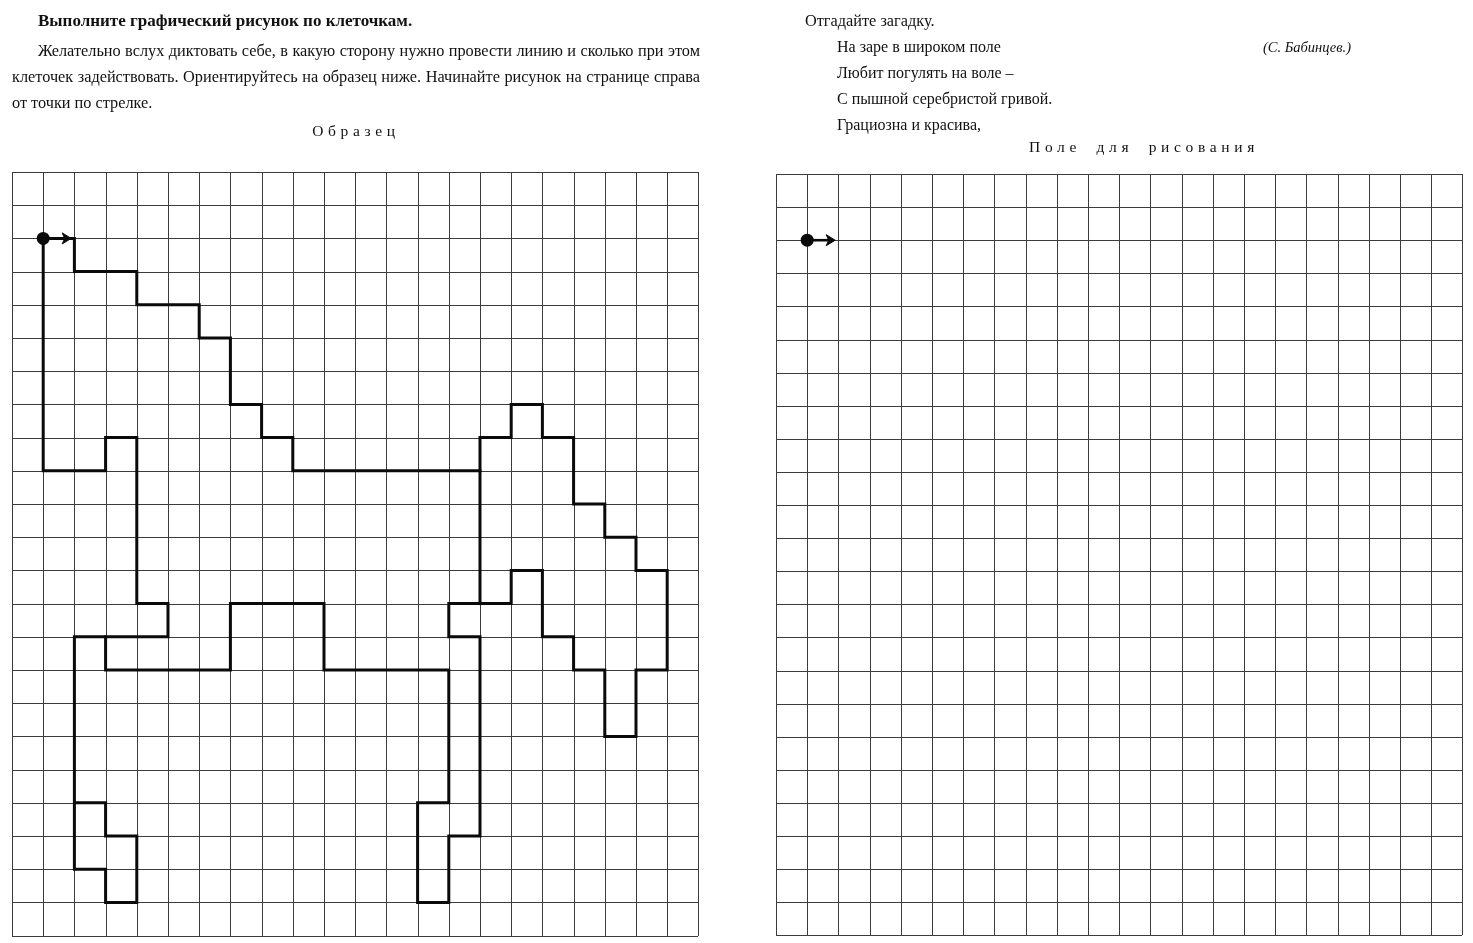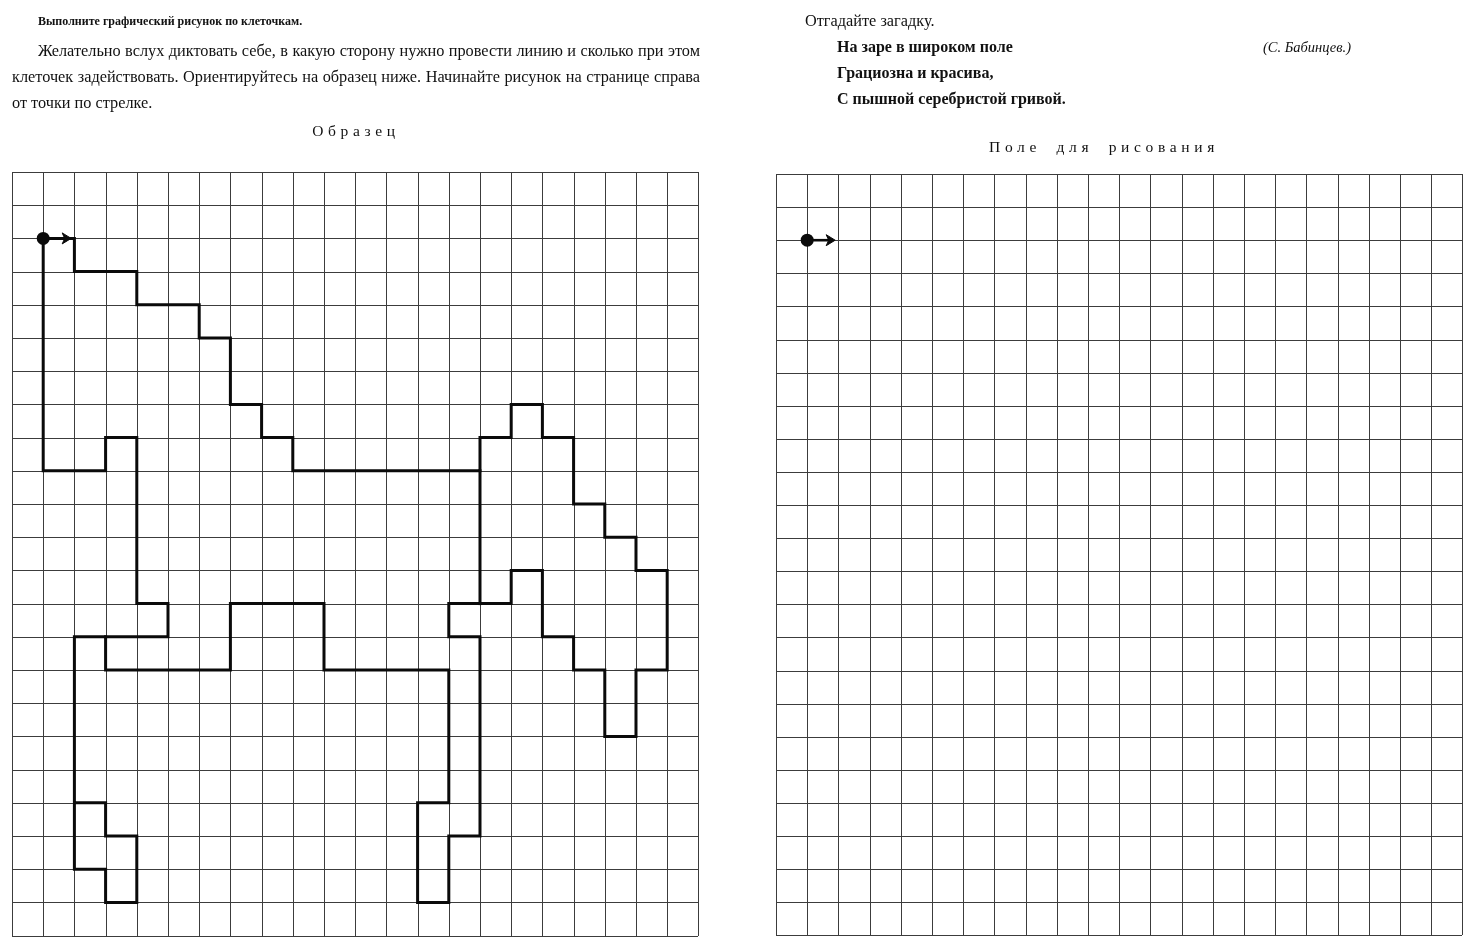--- a/index.html
+++ b/index.html
@@ -5,53 +5,54 @@
   html,body{margin:0;padding:0;}
   body{
     width:1473px;height:943px;position:relative;overflow:hidden;
     background:#ffffff;
     font-family:"Liberation Serif","DejaVu Serif",serif;
     color:#111;
   }
   .abs{position:absolute;}
   .title-line{
     left:12px;top:8px;width:690px;
-    font-size:12px;font-weight:bold;
+    font-size:17px;font-weight:bold;
     text-indent:26px;line-height:26px;
   }
   .body-par{
     left:12px;top:38px;width:688px;
     font-size:16.3px;line-height:26px;
     text-align:justify;text-indent:26px;
   }
   .grid-label{
     font-size:15.5px;letter-spacing:.3em;word-spacing:.45em;
     white-space:nowrap;transform:translateX(-50%);
   }
   #sample-label{left:356px;top:122px;}
-  #field-label{left:1104px;top:138px;}
+  #field-label{left:1144px;top:138px;}
   .riddle-lead{left:805px;top:8px;font-size:16.3px;line-height:26px;text-align:center;}
   .riddle-col1{left:837px;top:34px;font-size:16px;line-height:26px;white-space:nowrap;}
   .riddle-col2{left:1180px;top:34px;width:254px;font-size:16px;line-height:26px;white-space:nowrap;}
   .riddle-author{display:block;font-style:italic;font-size:14.5px;text-align:center;white-space:nowrap;}
-  .riddle-line{display:block;font-weight:bold;}
+  .riddle-line{display:block;}
   svg{display:block;}
 </style>
 </head>
 <body>
 
 <div class="abs title-line">Выполните графический рисунок по клеточкам.</div>
 <div class="abs body-par">Желательно вслух диктовать себе, в какую сторону нужно провести линию и сколько при этом клеточек задействовать. Ориентируйтесь на образец ниже. Начинайте рисунок на странице справа от точки по стрелке.</div>
 <div class="abs grid-label" id="sample-label">Образец</div>
 
 <div class="abs riddle-lead">Отгадайте загадку.</div>
 <div class="abs riddle-col1">
   <span class="riddle-line">На заре в широком поле</span>
+  <span class="riddle-line">Любит погулять на воле –</span>
+  <span class="riddle-line">С пышной серебристой гривой.</span>
   <span class="riddle-line">Грациозна и красива,</span>
-  <span class="riddle-line">С пышной серебристой гривой.</span>
 </div>
 <div class="abs riddle-col2">
   <span class="riddle-author">(С. Бабинцев.)</span>
 </div>
 <div class="abs grid-label" id="field-label">Поле для рисования</div>
 
 <svg id="sample-grid" class="abs" width="690.4" height="767.6" viewBox="-2 -2 690.4 767.6" style="left: 10px; top: 170px;">
     <g stroke="#3c3c3c" stroke-width="1" shape-rendering="crispEdges">
       <line x1="0.5" y1="0" x2="0.5" y2="763.6"></line>
       <line x1="31.5" y1="0" x2="31.5" y2="763.6"></line>

